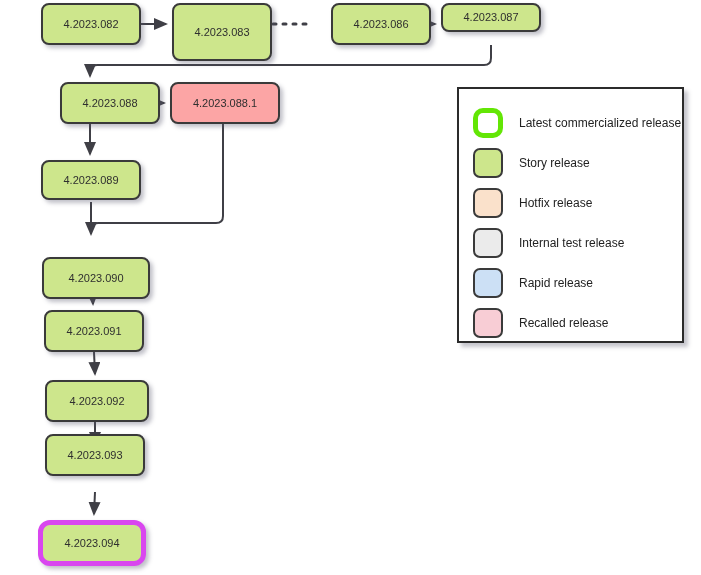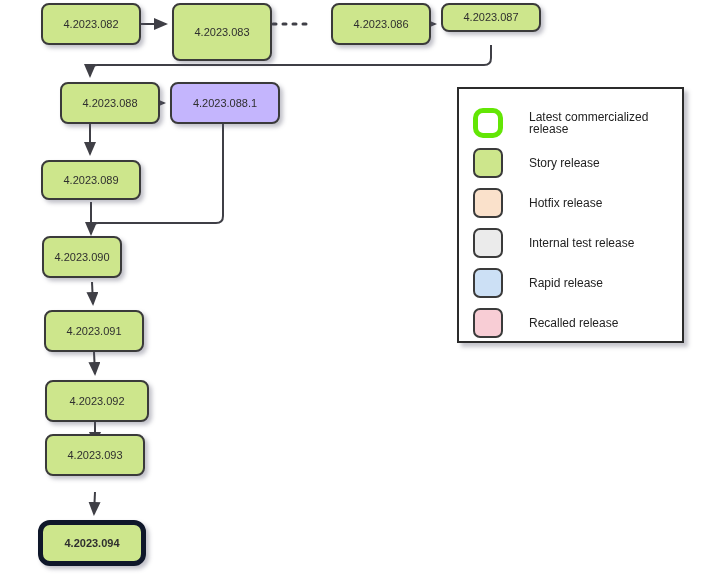--- a/index.html
+++ b/index.html
@@ -42,27 +42,26 @@
     display: flex;
     align-items: center;
     justify-content: center;
     font-size: 11px;
     line-height: 1;
     color: #2f2f2f;
     box-shadow: 3px 3px 4px rgba(90, 90, 110, 0.38);
     white-space: nowrap;
   }
   .node.story   { background: #cde68c; }
-  .node.hotfix  { background: #c4b5fd; }
+  .node.hotfix  { background: #fca5a5; }
 
   .node.latest {
-    border: 5px solid #0f172a;
+    border: 5px solid #d946ef;
     border-radius: 12px;
     box-shadow: 3px 3px 4px rgba(90, 90, 110, 0.38);
-    font-weight: bold;
   }
 
   
   #legend {
     position: absolute;
     left: 457px;
     top: 87px;
     width: 227px;
     height: 256px;
     box-sizing: border-box;
@@ -91,21 +90,21 @@
     border: 5px solid #63e605;
     border-radius: 10px;
   }
   .legend-swatch.story-sw    { background: #cde68c; }
   .legend-swatch.hotfix-sw   { background: #fae1cb; }
   .legend-swatch.rapid-sw    { background: #cce0f5; }
   .legend-swatch.internal-sw { background: #ebebeb; }
   .legend-swatch.recalled-sw { background: #f8cdd5; }
 
   .legend-label {
-    margin-left: 26px;
+    margin-left: 16px;
     font-size: 12px;
     color: #222222;
     line-height: 1;
   }
 </style>
 </head>
 <body>
 
 <div id="canvas">
 
@@ -162,21 +161,21 @@
   </div>
 
   <div class="node hotfix" style="left:170px; top:82px; width:110px; height:42px;">
     <span>4.2023.088.1</span>
   </div>
 
   <div class="node story" style="left:41px; top:160px; width:100px; height:40px;">
     <span>4.2023.089</span>
   </div>
 
-  <div class="node story" style="left:42px; top:236px; width:80px; height:42px;">
+  <div class="node story" style="left:42px; top:257px; width:108px; height:42px;">
     <span>4.2023.090</span>
   </div>
 
   <div class="node story" style="left:44px; top:310px; width:100px; height:42px;">
     <span>4.2023.091</span>
   </div>
 
   <div class="node story" style="left:45px; top:380px; width:104px; height:42px;text-align:right;">
     <span>4.2023.092</span>
   </div>

